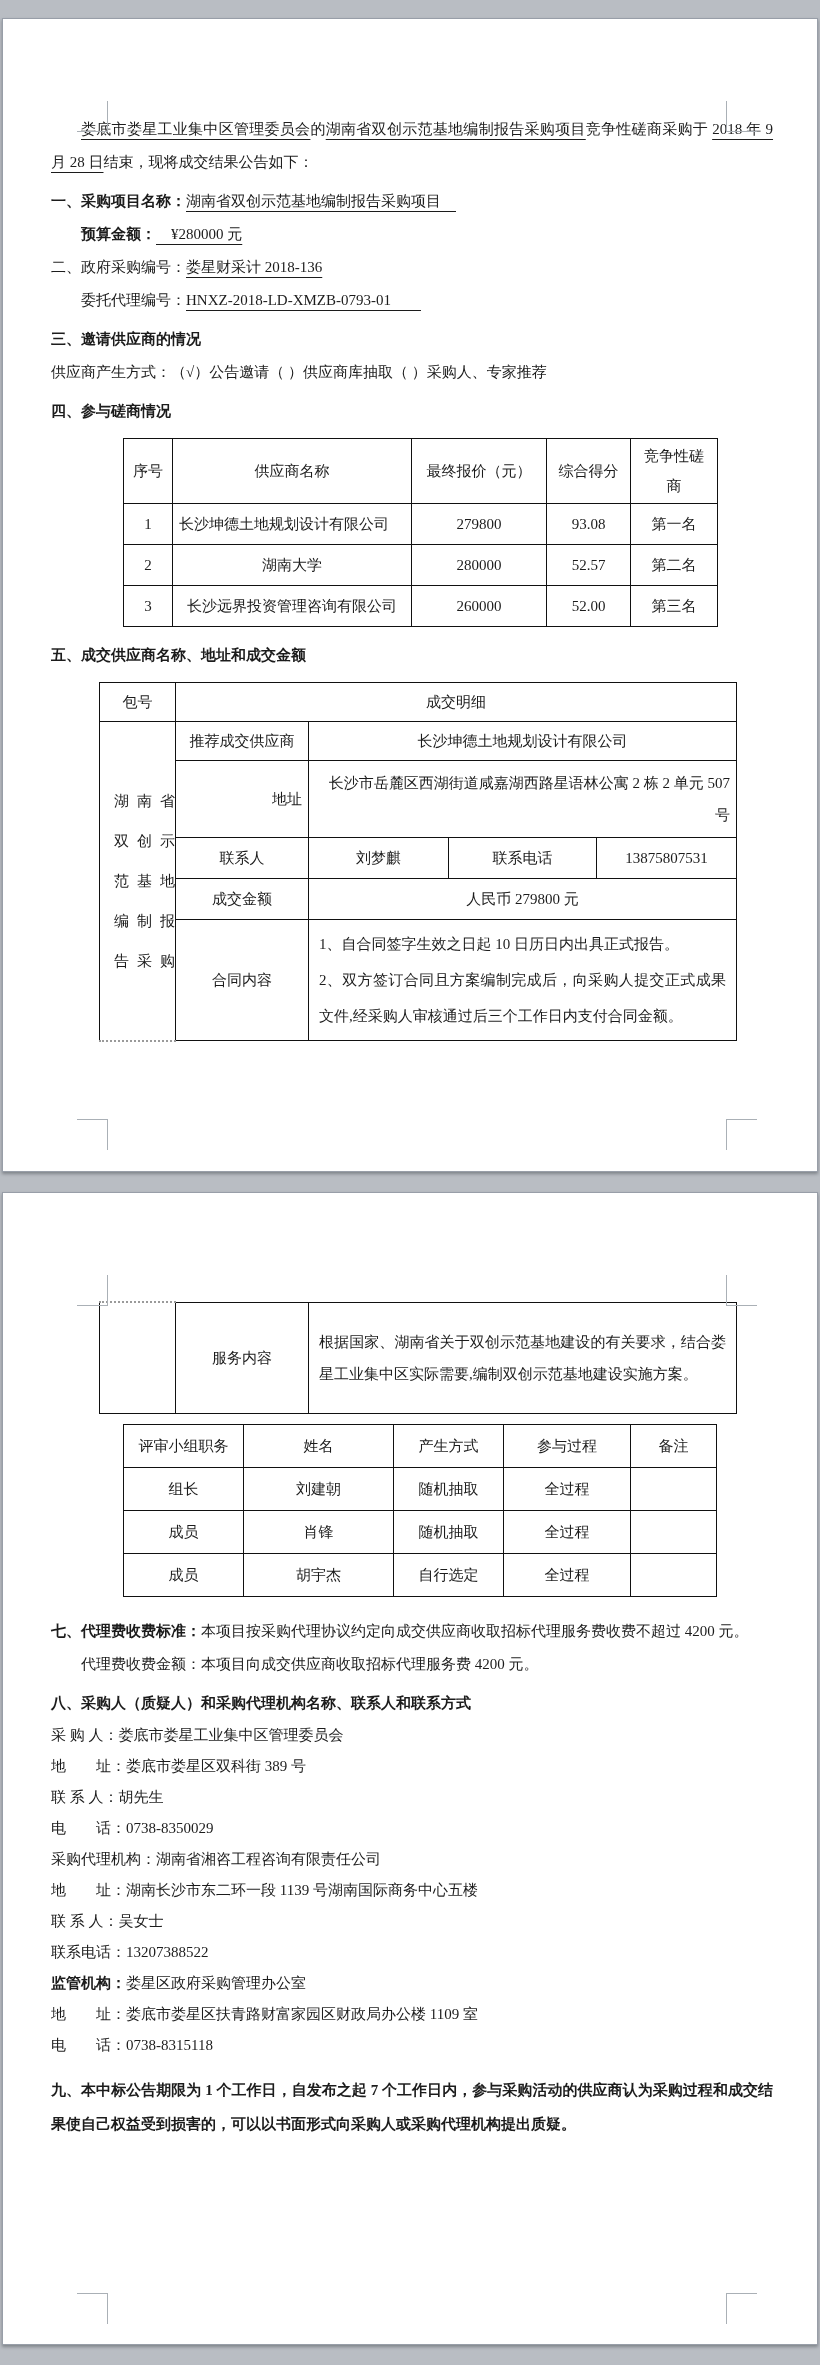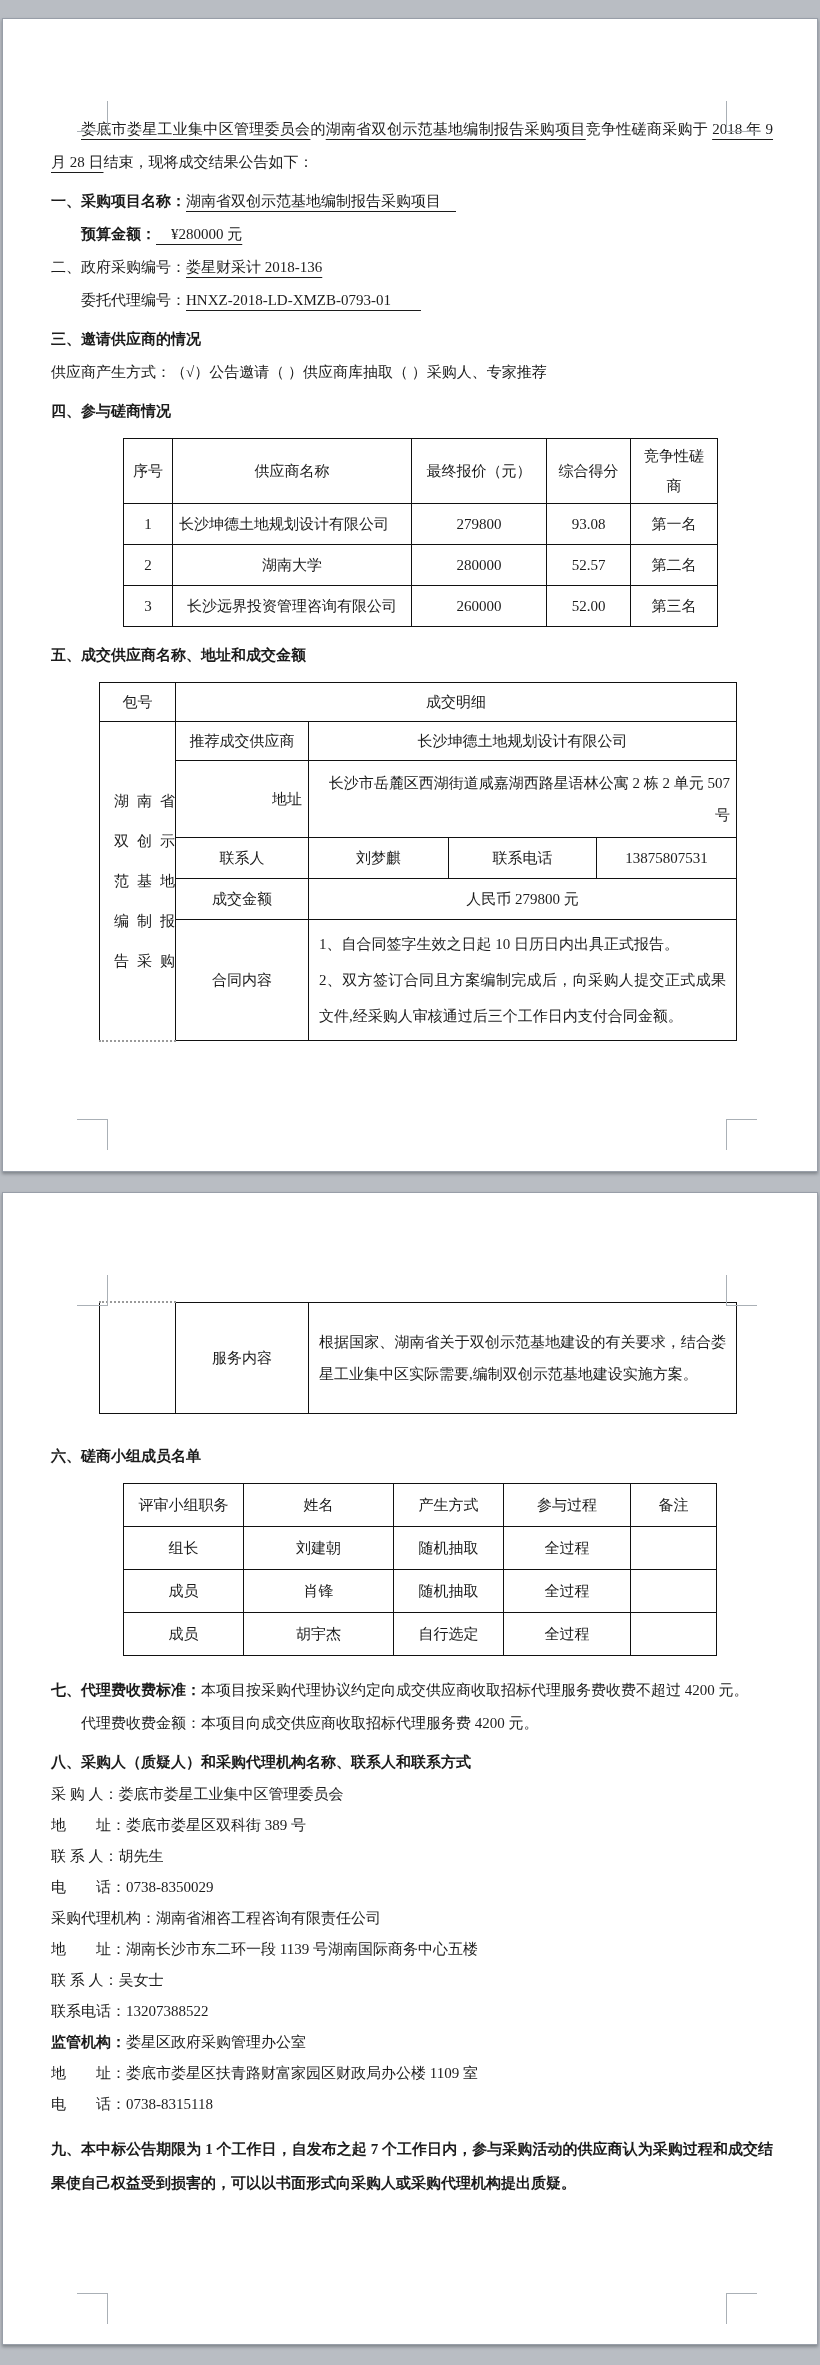--- a/index.html
+++ b/index.html
@@ -205,21 +205,20 @@
           </colgroup>
         <tbody>
             <tr>
           <td class="contcell"></td>
           <td>服务内容</td>
           <td class="service">根据国家、湖南省关于双创示范基地建设的有关要求，结合娄星工业集中区实际需要,编制双创示范基地建设实施方案。</td>
         </tr>
       </tbody>
         </table>
 
-      <p class="b s6t">六、磋商小组成员名单</p>
 
       <table class="t-panel">
         <colgroup>
             <col style="width:120px">
             <col style="width:150px">
             <col style="width:110px">
             <col style="width:127px">
             <col style="width:86px">
           </colgroup>
         <tbody>

